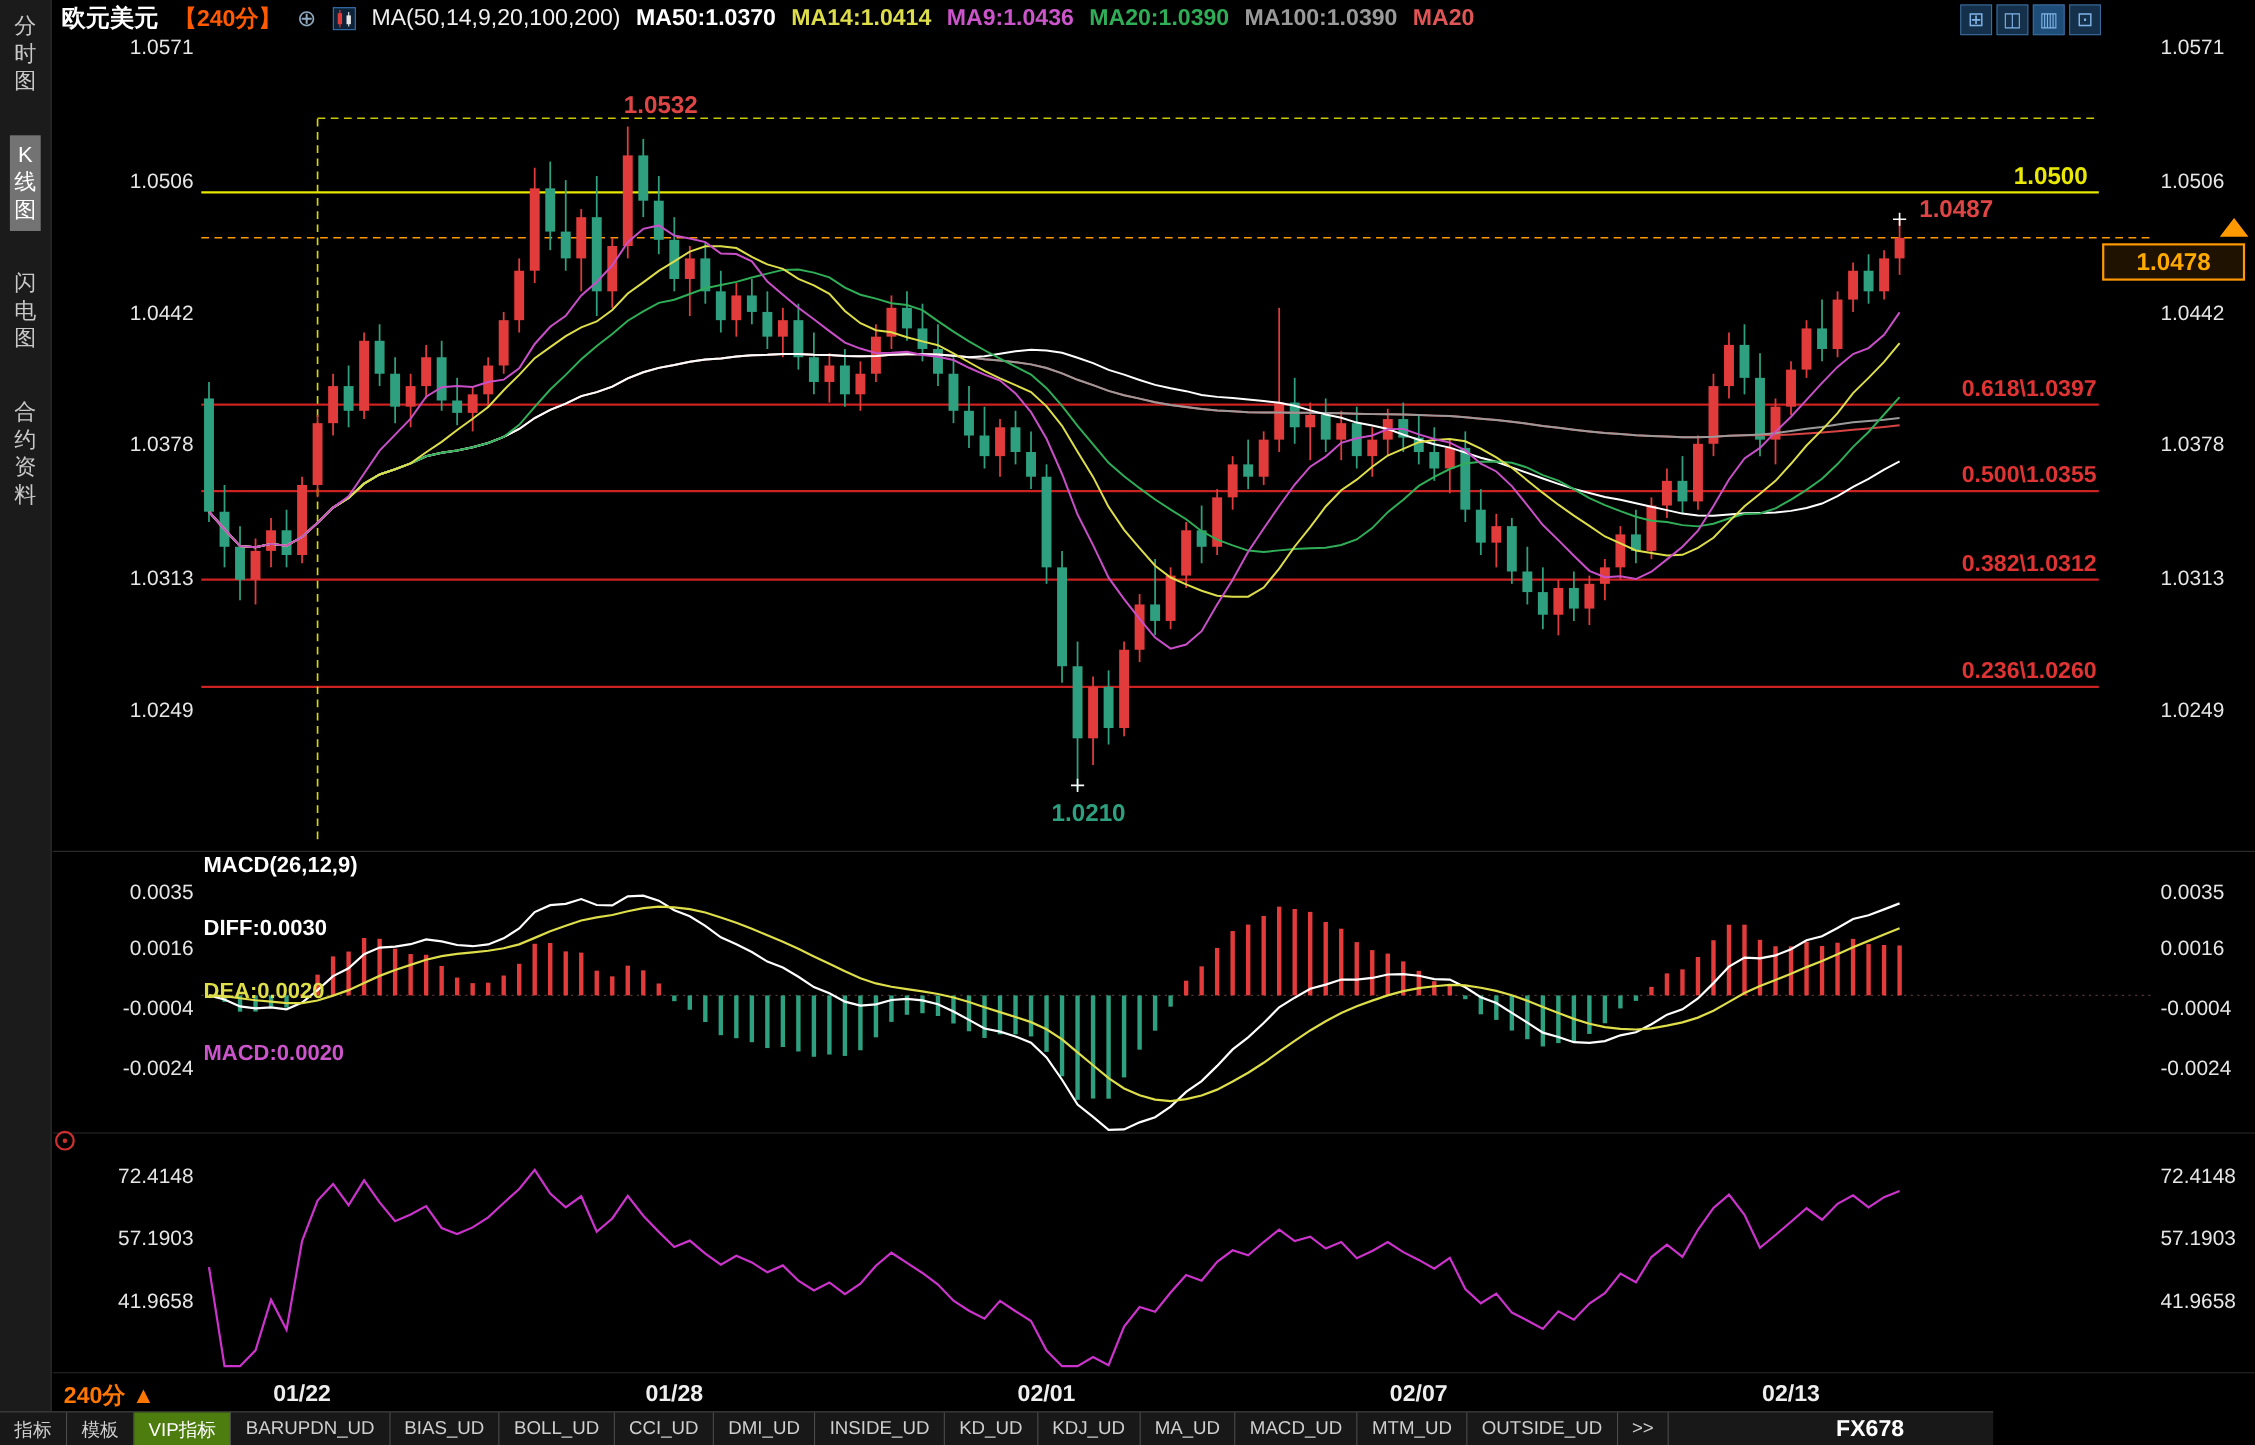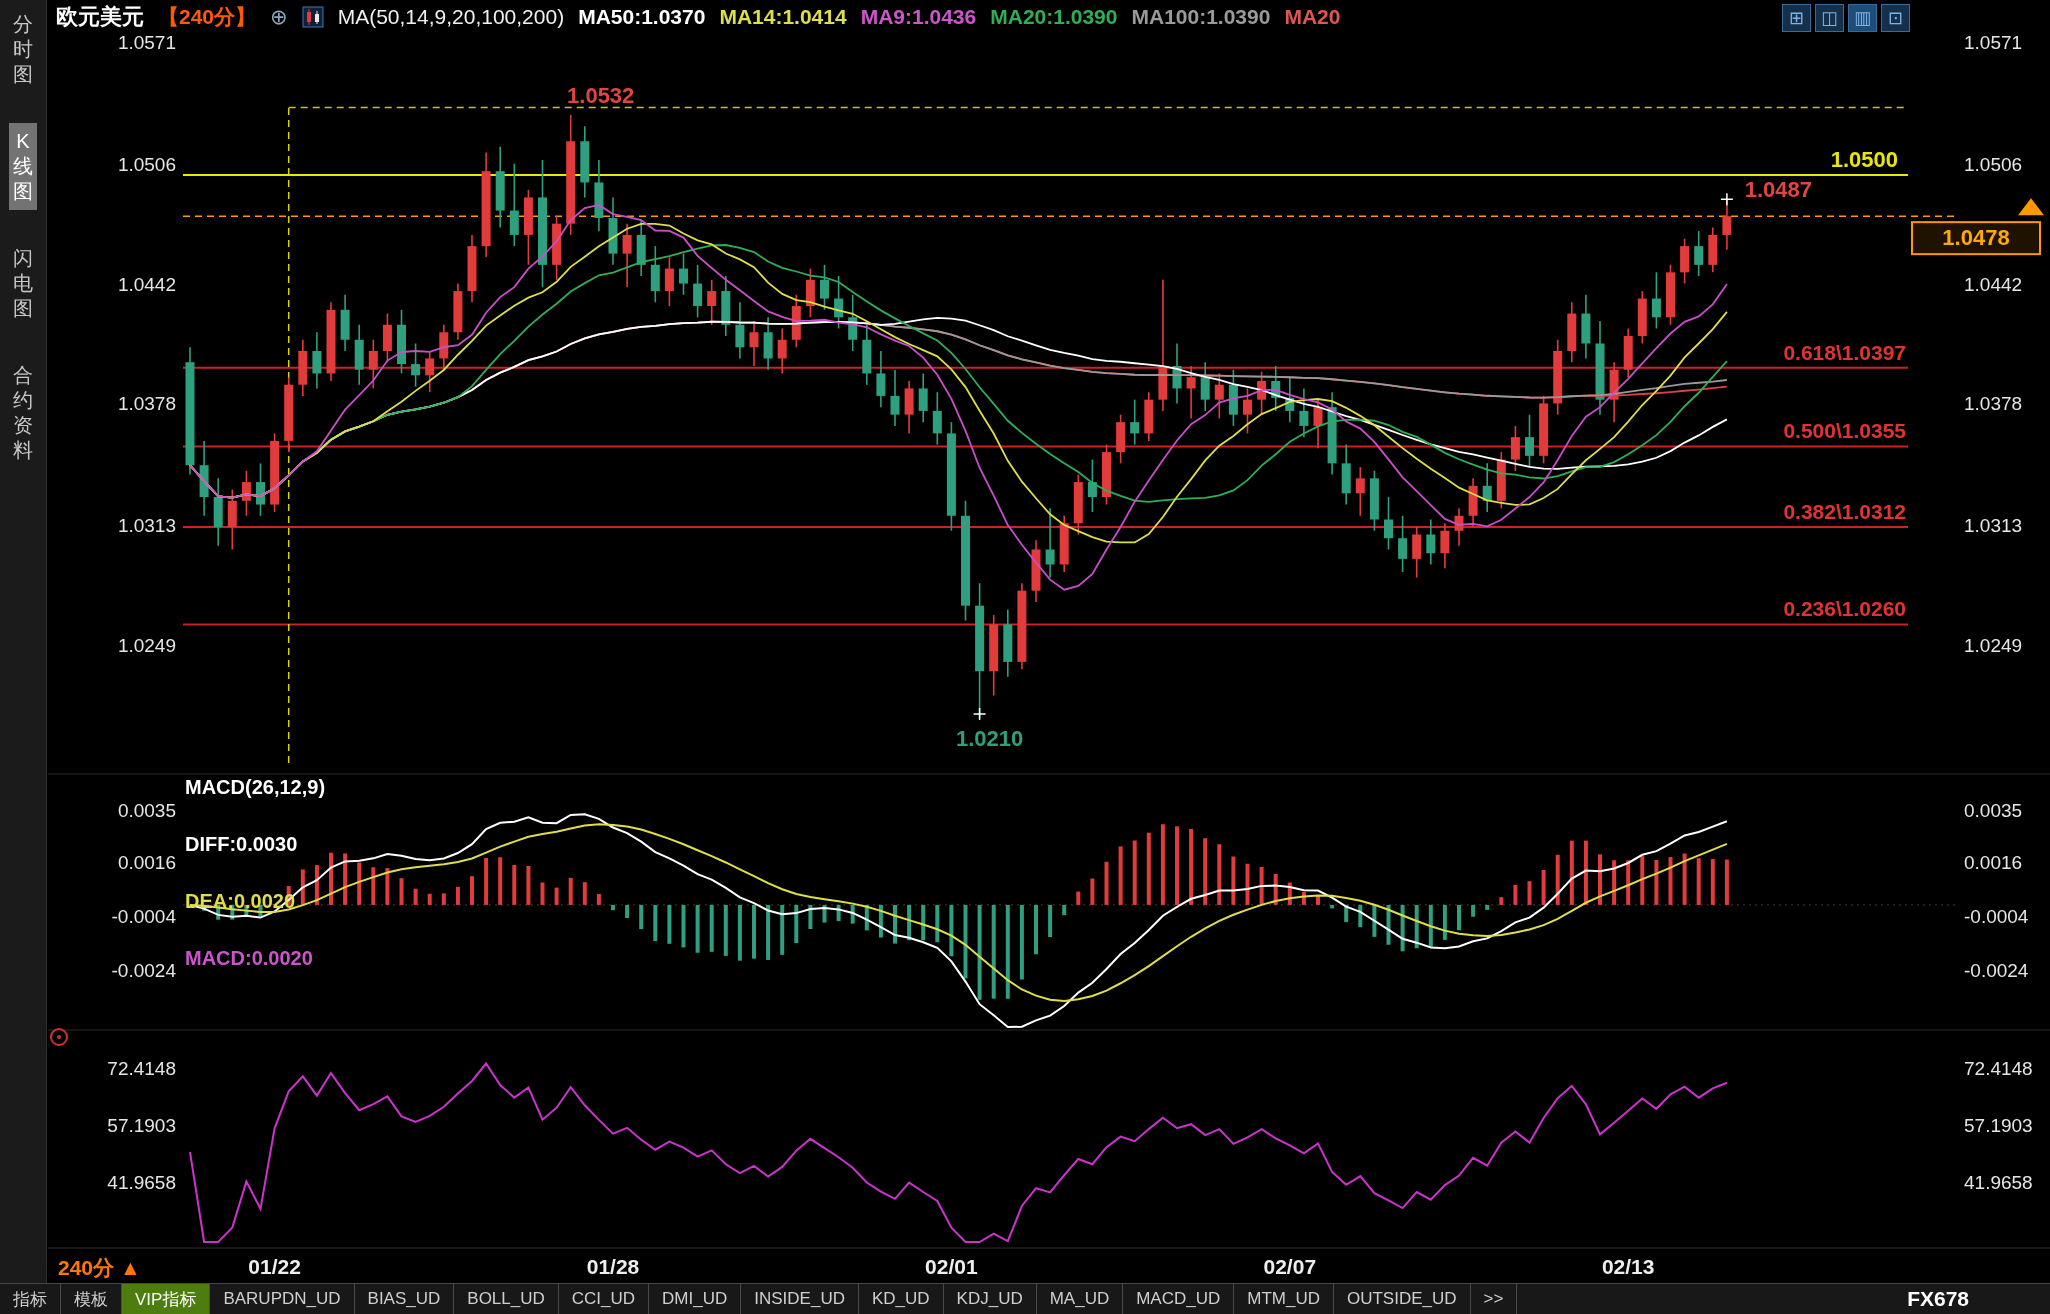--- a/index.html
+++ b/index.html
@@ -27,21 +27,21 @@
   .lic.active{background:#1d4d78;}
   
   .ind-row{position:absolute;left:185px;display:flex;gap:34px;z-index:6;font-size:20px;font-weight:bold;white-space:nowrap;flex-direction:column;}
   #macd-row{top:776px;}
   #rsi-row{top:1034px;}
   #rsi-marker{position:absolute;left:50px;top:1028px;width:14px;height:14px;border:2px solid #d03030;border-radius:50%;display:flex;align-items:center;justify-content:center;z-index:6;}
   #rsi-marker span{width:4px;height:4px;background:#d03030;border-radius:50%;}
   
   #period-bl{position:absolute;left:58px;top:1254px;color:#ff7700;font-size:21px;font-weight:bold;z-index:6;}
   
-  #tabbar{position:absolute;left:0;bottom:0;width:2050px;height:30px;background:#181818;border-top:1px solid #454545;display:flex;align-items:stretch;z-index:7;}
+  #tabbar{position:absolute;left:0;bottom:0;width:1812px;height:30px;background:#181818;border-top:1px solid #454545;display:flex;align-items:stretch;z-index:7;}
   .tab{padding:0 13px;border-right:1px solid #4a4a4a;color:#cfcfcf;font-size:17px;display:flex;align-items:center;cursor:pointer;white-space:nowrap;}
   .tab.active{background:#4d7c0f;color:#fff;}
   .brand{margin-left:auto;color:#fff;font-weight:bold;font-size:21px;display:flex;align-items:center;padding-right:81px;}
   #chart-wrap{position:absolute;left:0;top:0;width:2050px;height:1314px;z-index:1;}
 </style>
 </head>
 <body>
 
 <div id="app">
 

